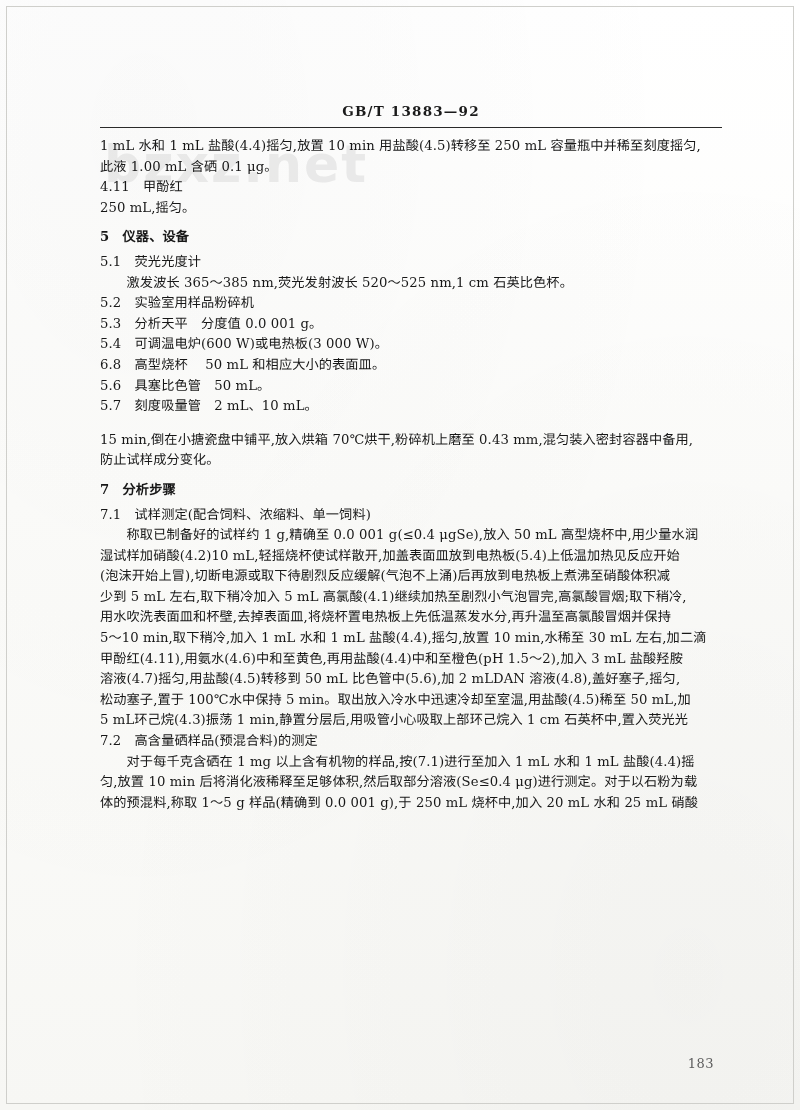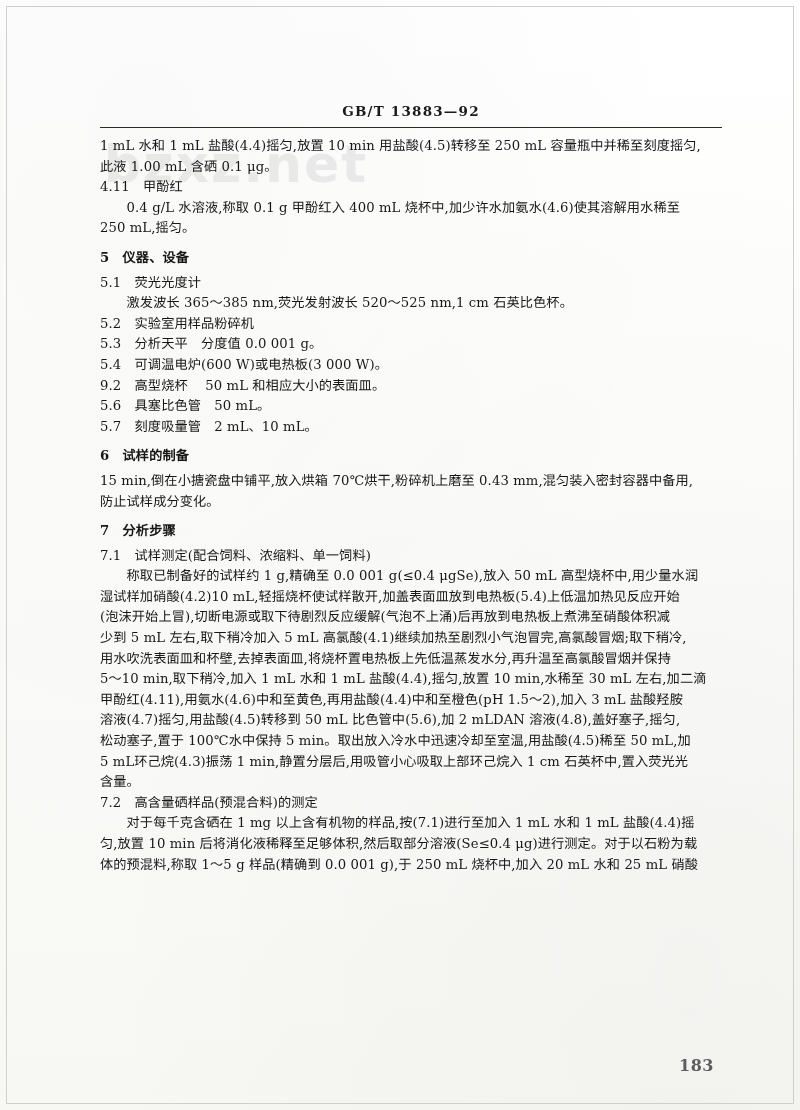--- a/index.html
+++ b/index.html
@@ -106,25 +106,24 @@
   .ln.sec-head {
     font-weight: bold;
   }
   .gap-s { height: 4px; }
   .gap-m { height: 9px; }
 
   .page-number {
     position: absolute;
     right: 78px;
     top: 1056px;
-    font-size: 16px;
+    font-size: 13px;
     color: #5d5d5d;
     font-family: "DejaVu Serif", "Liberation Serif", serif;
     letter-spacing: 0.5px;
-    font-weight: bold;
   }
 </style>
 </head>
 <body>
 
 <div class="page">
   <div class="paper-tint"></div>
   <div class="page-border"></div>
 
   <div class="watermark">bzxz.net</div>
@@ -133,47 +132,45 @@
 
     <div class="header">GB/T  13883—92</div>
     <div class="header-rule"></div>
 
     <div class="body-block">
 
       <div class="ln">1 mL 水和 1 mL 盐酸(4.4)摇匀,放置 10 min 用盐酸(4.5)转移至 250 mL 容量瓶中并稀至刻度摇匀,</div>
       <div class="ln">此液 1.00 mL 含硒 0.1 μg。</div>
 
       <div class="ln num-head">4.11　甲酚红</div>
-      <div class="ln">　　0.4 g/L 水溶液,称取 0.1 g 甲酚红入 400 mL 烧杯中,加少许水加氨水(4.6)使其溶解用水稀至</div>
       <div class="ln">250 mL,摇匀。</div>
 
       <div class="gap-m"></div>
 
       <div class="ln sec-head">5　仪器、设备</div>
 
       <div class="gap-s"></div>
 
       <div class="ln num-head">5.1　荧光光度计</div>
       <div class="ln">　　激发波长 365～385 nm,荧光发射波长 520～525 nm,1 cm 石英比色杯。</div>
 
       <div class="ln num-head">5.2　实验室用样品粉碎机</div>
 
       <div class="ln num-head">5.3　分析天平　分度值 0.0 001 g。</div>
 
       <div class="ln num-head">5.4　可调温电炉(600 W)或电热板(3 000 W)。</div>
 
-      <div class="ln num-head">9.2　高型烧杯　 50 mL 和相应大小的表面皿。</div>
+      <div class="ln num-head">6.8　高型烧杯　 50 mL 和相应大小的表面皿。</div>
 
       <div class="ln num-head">5.6　具塞比色管　50 mL。</div>
 
       <div class="ln num-head">5.7　刻度吸量管　2 mL、10 mL。</div>
 
       <div class="gap-m"></div>
 
-      <div class="ln sec-head">6　试样的制备</div>
       <div class="gap-s"></div>
       <div class="ln">15 min,倒在小搪瓷盘中铺平,放入烘箱 70℃烘干,粉碎机上磨至 0.43 mm,混匀装入密封容器中备用,</div>
       <div class="ln">防止试样成分变化。</div>
 
       <div class="gap-m"></div>
 
       <div class="ln sec-head">7　分析步骤</div>
 
       <div class="gap-s"></div>
 
@@ -181,21 +178,20 @@
       <div class="ln">　　称取已制备好的试样约 1 g,精确至 0.0 001 g(≤0.4 μgSe),放入 50 mL 高型烧杯中,用少量水润</div>
       <div class="ln">湿试样加硝酸(4.2)10 mL,轻摇烧杯使试样散开,加盖表面皿放到电热板(5.4)上低温加热见反应开始</div>
       <div class="ln">(泡沫开始上冒),切断电源或取下待剧烈反应缓解(气泡不上涌)后再放到电热板上煮沸至硝酸体积减</div>
       <div class="ln">少到 5 mL 左右,取下稍冷加入 5 mL 高氯酸(4.1)继续加热至剧烈小气泡冒完,高氯酸冒烟;取下稍冷,</div>
       <div class="ln">用水吹洗表面皿和杯壁,去掉表面皿,将烧杯置电热板上先低温蒸发水分,再升温至高氯酸冒烟并保持</div>
       <div class="ln">5～10 min,取下稍冷,加入 1 mL 水和 1 mL 盐酸(4.4),摇匀,放置 10 min,水稀至 30 mL 左右,加二滴</div>
       <div class="ln">甲酚红(4.11),用氨水(4.6)中和至黄色,再用盐酸(4.4)中和至橙色(pH 1.5～2),加入 3 mL 盐酸羟胺</div>
       <div class="ln">溶液(4.7)摇匀,用盐酸(4.5)转移到 50 mL 比色管中(5.6),加 2 mLDAN 溶液(4.8),盖好塞子,摇匀,</div>
       <div class="ln">松动塞子,置于 100℃水中保持 5 min。取出放入冷水中迅速冷却至室温,用盐酸(4.5)稀至 50 mL,加</div>
       <div class="ln">5 mL环己烷(4.3)振荡 1 min,静置分层后,用吸管小心吸取上部环己烷入 1 cm 石英杯中,置入荧光光</div>
-      <div class="ln">含量。</div>
       <div class="ln"></div>
 
       <div class="ln num-head">7.2　高含量硒样品(预混合料)的测定</div>
       <div class="ln">　　对于每千克含硒在 1 mg 以上含有机物的样品,按(7.1)进行至加入 1 mL 水和 1 mL 盐酸(4.4)摇</div>
       <div class="ln">匀,放置 10 min 后将消化液稀释至足够体积,然后取部分溶液(Se≤0.4 μg)进行测定。对于以石粉为载</div>
       <div class="ln">体的预混料,称取 1～5 g 样品(精确到 0.0 001 g),于 250 mL 烧杯中,加入 20 mL 水和 25 mL 硝酸</div>
 
     </div>
 
     <div class="page-number">183</div>

